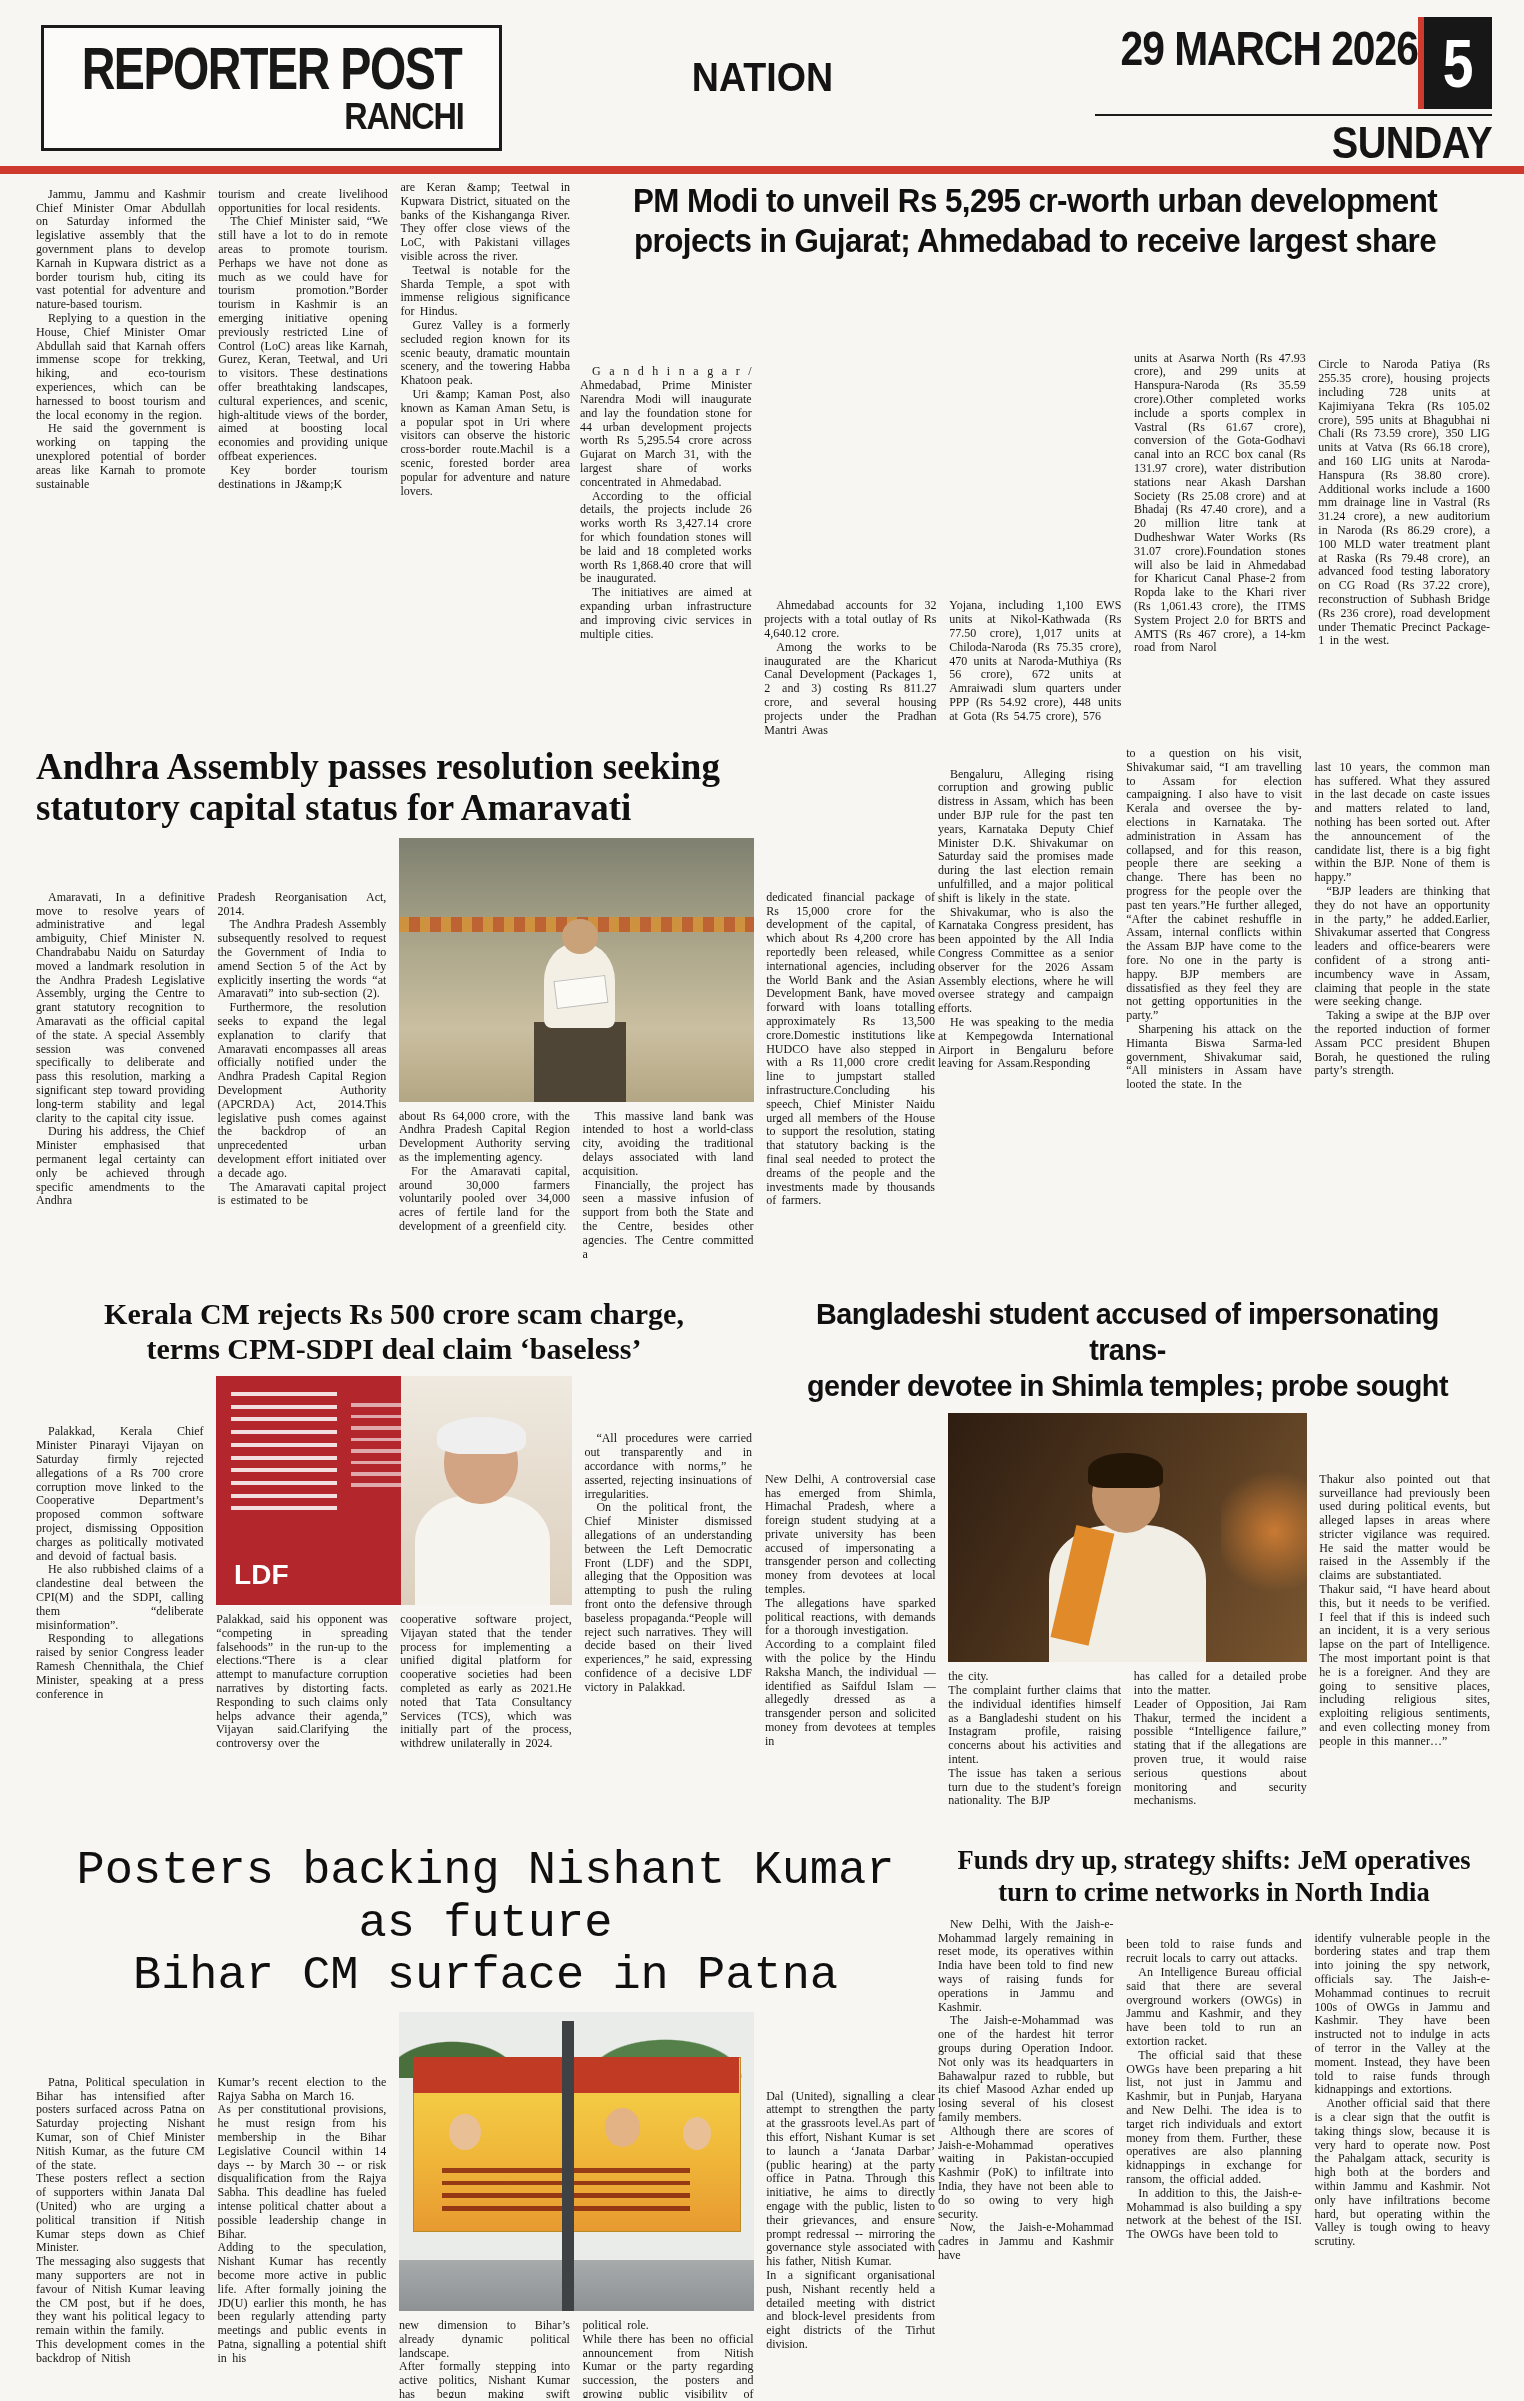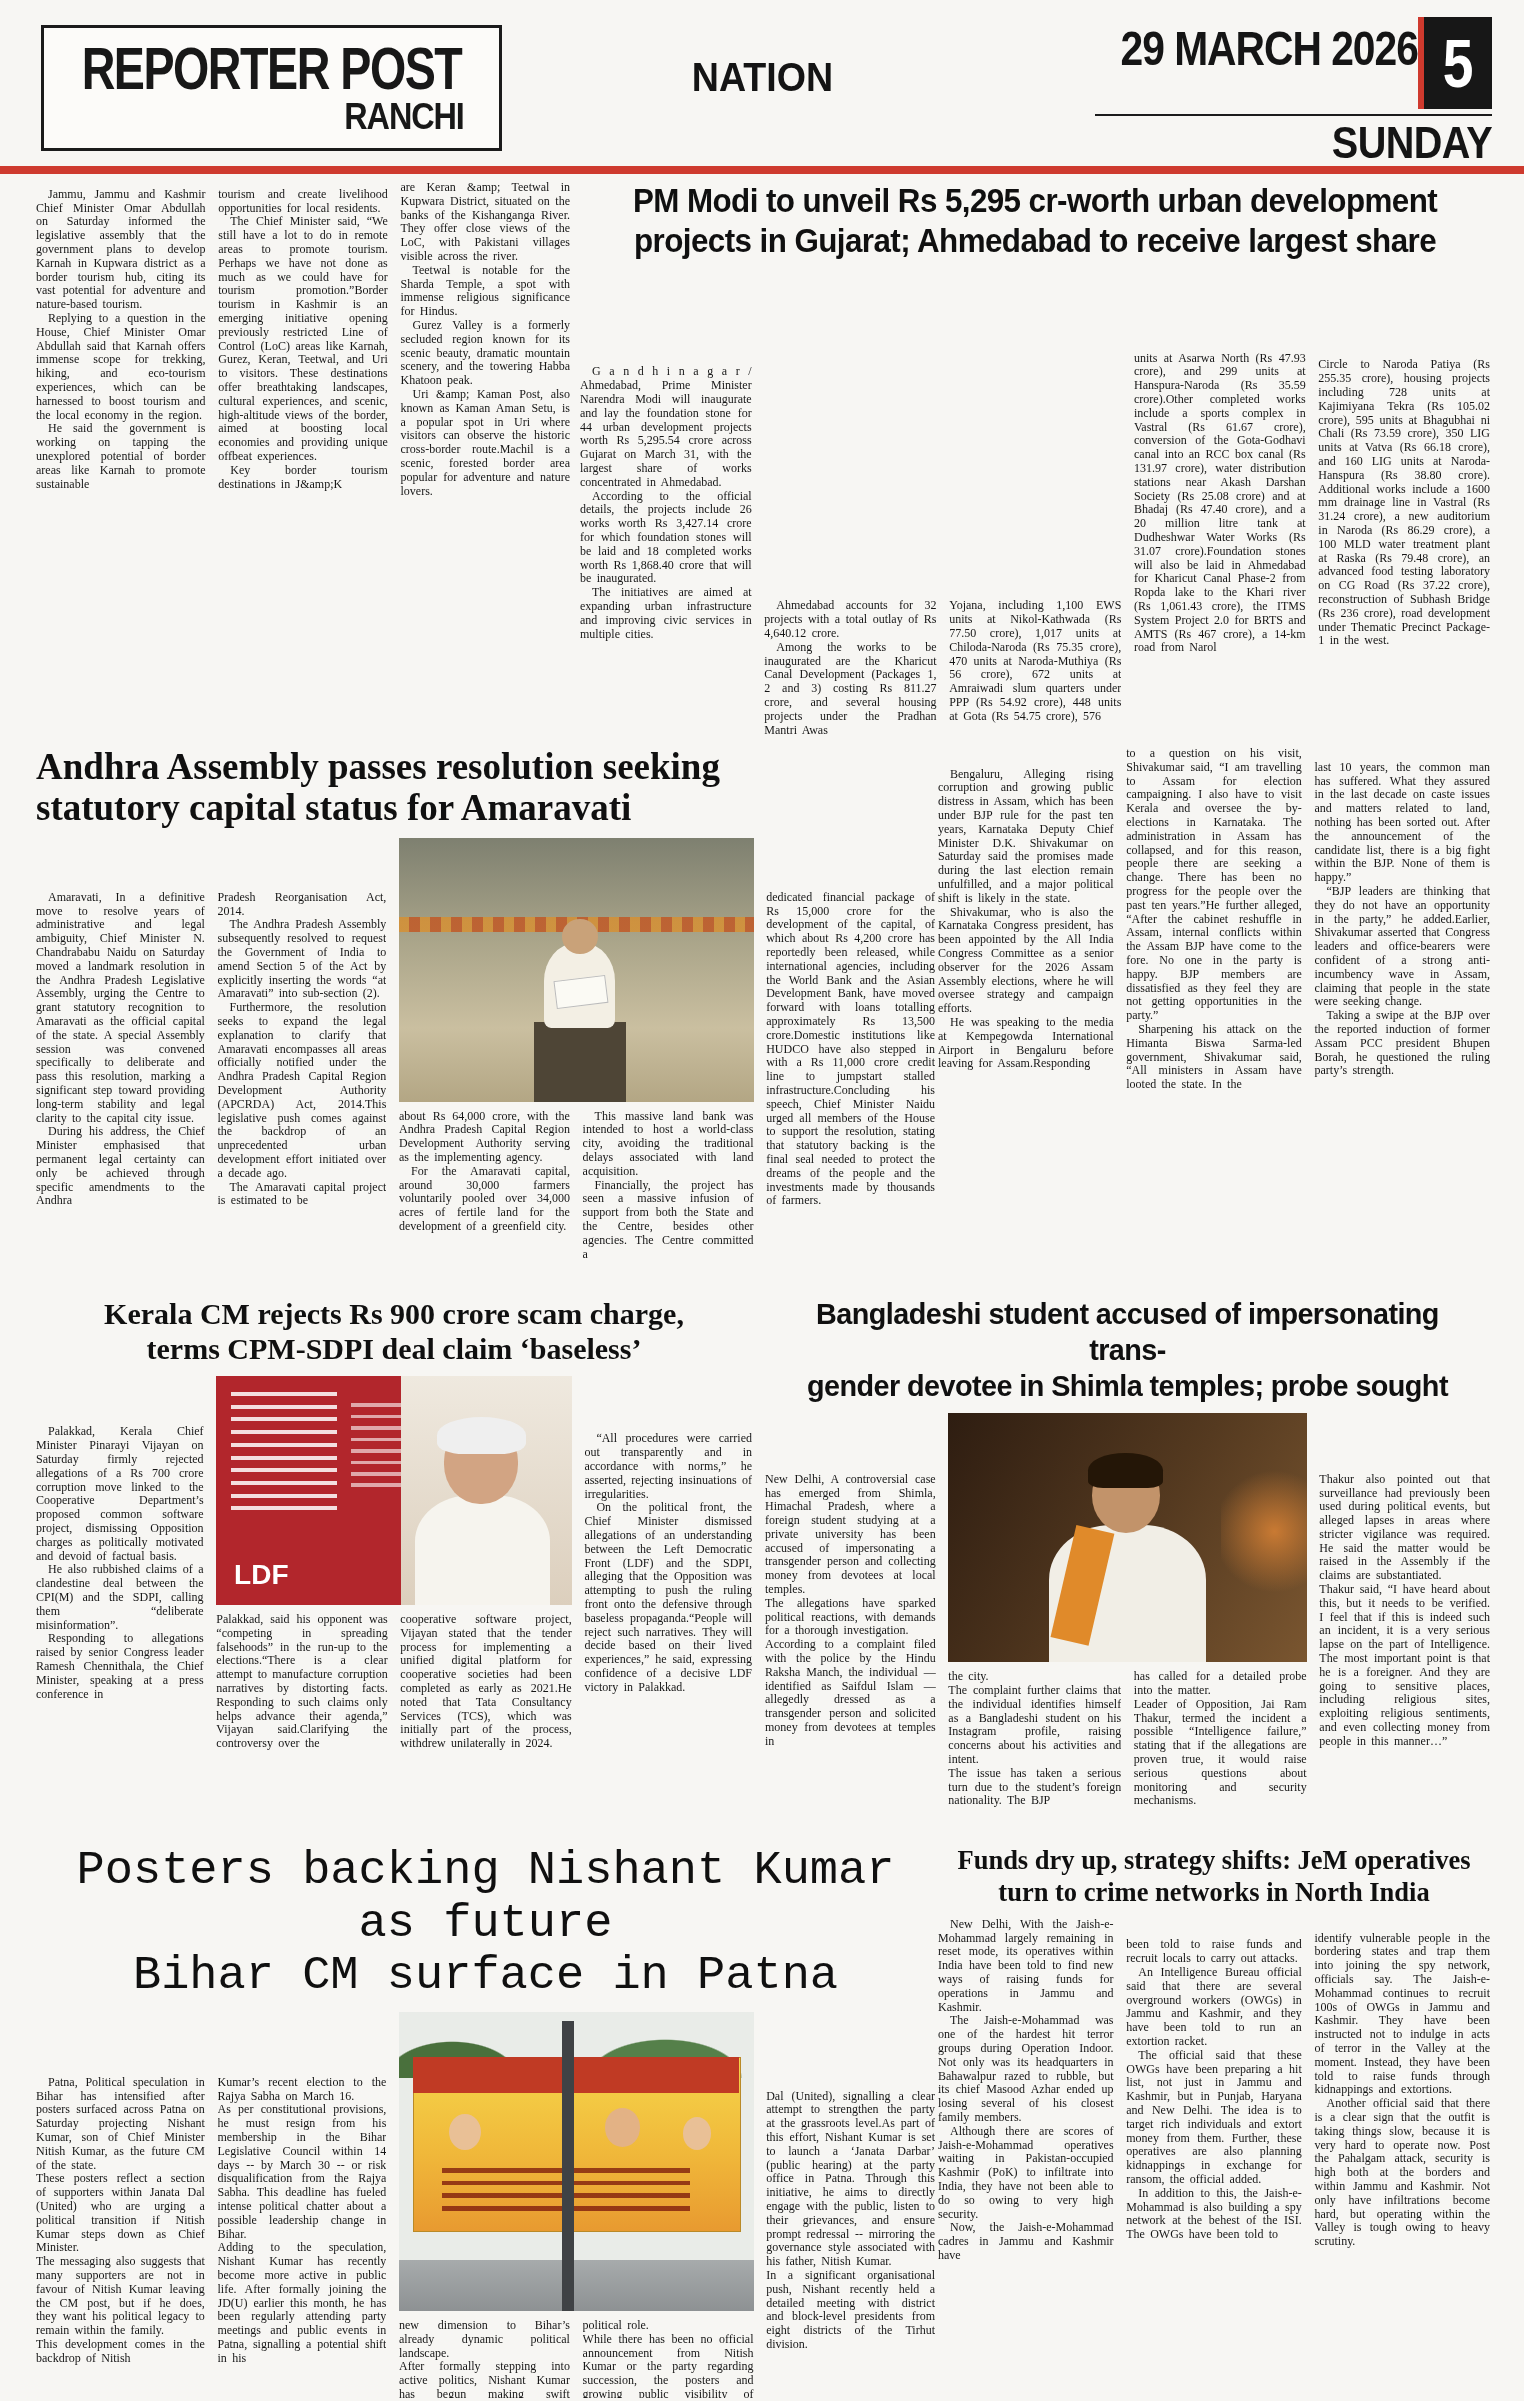--- a/index.html
+++ b/index.html
@@ -223,21 +223,21 @@
  He was speaking to the media at Kempegowda International Airport in Bengaluru before leaving for Assam.Responding</div>
       <div class="col bodytext">to a question on his visit, Shivakumar said, “I am travelling to Assam for election campaigning. I also have to visit Kerala and oversee the by-elections in Karnataka. The administration in Assam has collapsed, and for this reason, people there are seeking a change. There has been no progress for the people over the past ten years.”He further alleged, “After the cabinet reshuffle in Assam, internal conflicts within the Assam BJP have come to the fore. No one in the party is happy. BJP members are dissatisfied as they feel they are not getting opportunities in the party.”
  Sharpening his attack on the Himanta Biswa Sarma-led government, Shivakumar said, “All ministers in Assam have looted the state. In the</div>
       <div class="col bodytext">last 10 years, the common man has suffered. What they assured in the last decade on caste issues and matters related to land, nothing has been sorted out. After the announcement of the candidate list, there is a big fight within the BJP. None of them is happy.”
  “BJP leaders are thinking that they do not have an opportunity in the party,” he added.Earlier, Shivakumar asserted that Congress leaders and office-bearers were confident of a strong anti-incumbency wave in Assam, claiming that people in the state were seeking change.
  Taking a swipe at the BJP over the reported induction of former Assam PCC president Bhupen Borah, he questioned the ruling party’s strength.</div>
     </div>
   </section>
 
   <section class="article" id="art-kerala">
-    <h2 class="hl serif center">Kerala CM rejects Rs 900 crore scam charge,
+    <h2 class="hl serif center">Kerala CM rejects Rs 500 crore scam charge,
 terms CPM-SDPI deal claim ‘baseless’</h2>
     <div class="cols">
       <div class="col bodytext"> Palakkad, Kerala Chief Minister Pinarayi Vijayan on Saturday firmly rejected allegations of a Rs 700 crore corruption move linked to the Cooperative Department’s proposed common software project, dismissing Opposition charges as politically motivated and devoid of factual basis.
  He also rubbished claims of a clandestine deal between the CPI(M) and the SDPI, calling them “deliberate misinformation”.
  Responding to allegations raised by senior Congress leader Ramesh Chennithala, the Chief Minister, speaking at a press conference in</div>
       <div class="mid" style="flex:2.12;">
         <figure class="photo ke">
           <span class="abs lines1"></span>
           <span class="abs lines2"></span>
           <span class="abs ldf">LDF</span>

